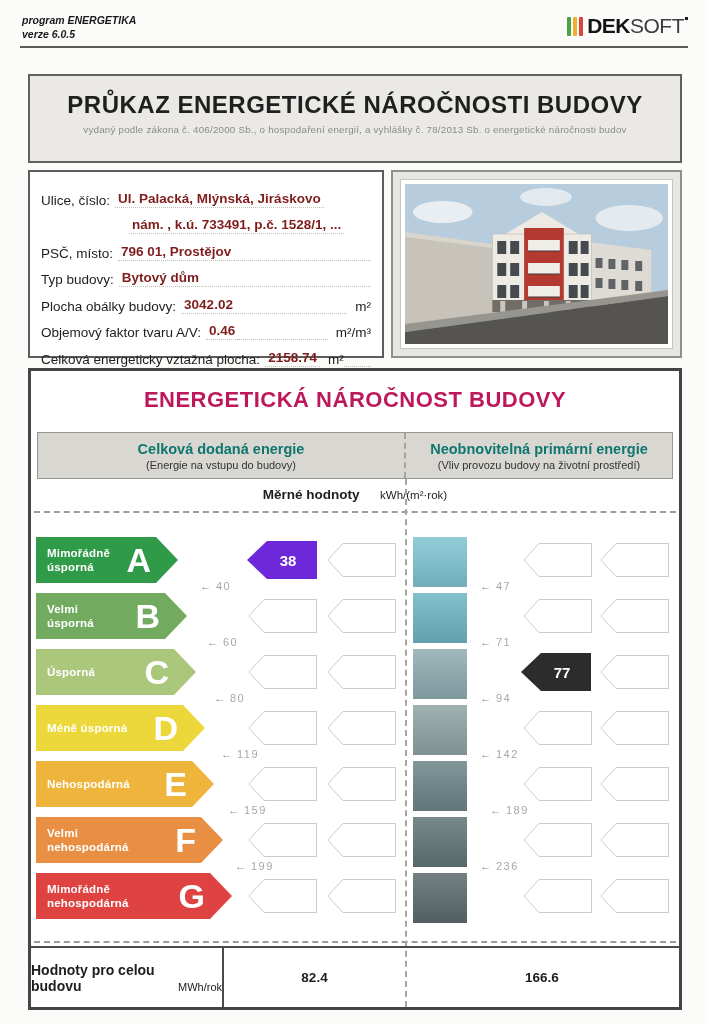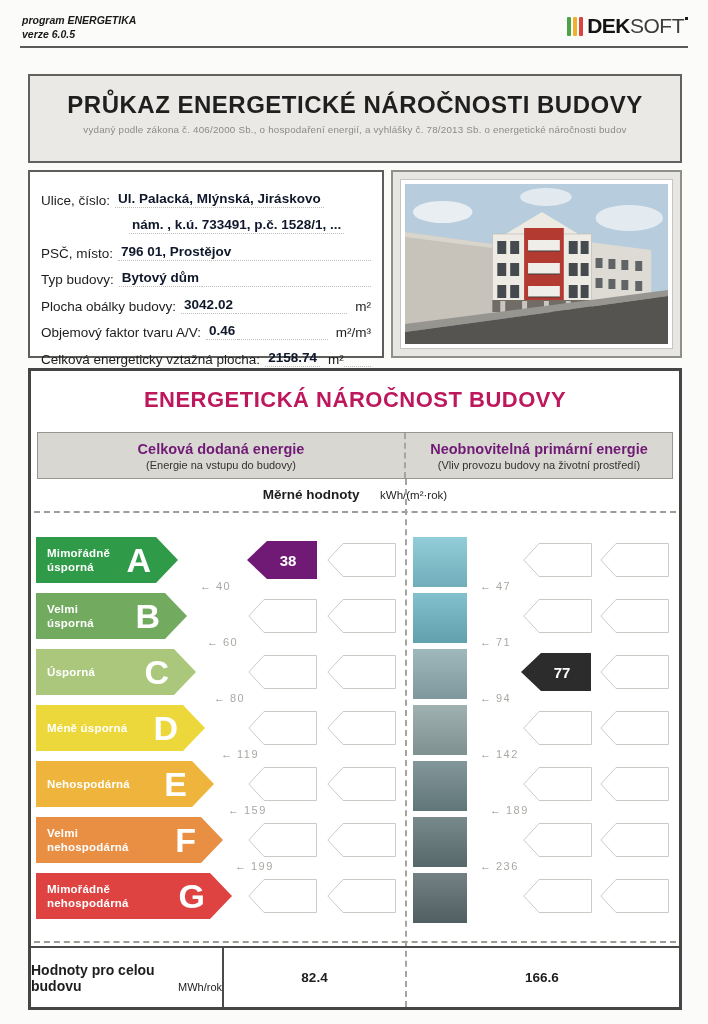--- a/index.html
+++ b/index.html
@@ -23,42 +23,42 @@
   .title-box{position:absolute;left:28px;top:74px;width:654px;height:89px;box-sizing:border-box;
     background:#eae9e5;border:2px solid #616160;text-align:center;}
   .title-box h1{margin:15px 8px 5px;font-size:24px;letter-spacing:0.5px;color:#1f1f1f;font-weight:bold;}
   .title-box .subtitle{font-size:9.8px;color:#8b8b87;letter-spacing:0.2px;}
 
   
   .info-box{position:absolute;left:28px;top:170px;width:356px;height:188px;box-sizing:border-box;
     border:2px solid #5d5d5b;background:#fff;padding:9px 11px 6px;font-size:13.5px;}
   .irow{display:flex;align-items:flex-end;min-height:26.5px;}
   .ilabel{white-space:nowrap;padding-right:5px;}
-  .ival{font-weight:bold;color:#0f172a;border-bottom:1px dotted #c0c0ba;padding:0 3px 1px;white-space:nowrap;}
+  .ival{font-weight:bold;color:#7f1d1d;border-bottom:1px dotted #c0c0ba;padding:0 3px 1px;white-space:nowrap;}
   .ifill{flex:1;border-bottom:1px dotted #c0c0ba;}
   .iunit{white-space:nowrap;padding-left:8px;}
   .irow.indent{padding-left:88px;}
 
   
   .photo-box{position:absolute;left:391px;top:170px;width:291px;height:188px;box-sizing:border-box;
     border:2px solid #8f8f8b;background:#e7e6e2;padding:7px;}
   .photo-mat{background:#fff;border:1px solid #c6c5c1;height:100%;box-sizing:border-box;padding:4px;}
   .photo-mat svg{display:block;width:100%;height:100%;}
 
   
   .rating-panel{position:absolute;left:28px;top:368px;width:654px;height:642px;box-sizing:border-box;
     border:3px solid #454545;background:#fff;}
   .panel-title{position:absolute;top:16px;left:0;width:100%;text-align:center;margin:0;
     font-size:22px;font-weight:bold;letter-spacing:0.5px;color:#be185d;}
   .col-heads{position:absolute;left:6px;top:61px;width:636px;height:47px;box-sizing:border-box;
     display:flex;background:#d8d7d2;border:1px solid #98978f;}
   .col-head{display:flex;flex-direction:column;justify-content:center;text-align:center;box-sizing:border-box;}
   .col-head.left{width:368px;border-right:2px dashed #a5a49e;}
   .col-head.right{flex:1;}
-  .col-head .ch-title{font-size:14.5px;font-weight:bold;color:#701a75;}
+  .col-head .ch-title{font-size:14.5px;font-weight:bold;color:#0f766e;}
   .col-head .ch-sub{font-size:11px;color:#323232;margin-top:2px;}
   .unit-row{position:absolute;top:114px;left:0;width:100%;text-align:center;}
   .unit-row .uh{font-size:13.5px;font-weight:bold;}
   .unit-row .uu{font-size:11.5px;margin-left:16px;}
   .dash-h{position:absolute;left:3px;right:3px;border-top:2px dashed #9d9c96;}
   .dash-v{position:absolute;left:374px;top:108px;bottom:0;border-left:2px dashed #a5a49e;}
 
   
   .cls{position:absolute;left:5px;height:46px;color:#fff;
     clip-path:polygon(0 0,calc(100% - 22px) 0,100% 50%,calc(100% - 22px) 100%,0 100%);}
@@ -322,21 +322,21 @@
   <svg class="oa" style="left:296px;top:396px" width="69" height="34" viewBox="0 0 69 34">
       <path d="M68.5 0.5 H16 L0.8 17 L16 33.5 H68.5 Z" fill="#fff" stroke="#cbcbc6"></path>
     </svg>
   <svg class="oa" style="left:296px;top:452px" width="69" height="34" viewBox="0 0 69 34">
       <path d="M68.5 0.5 H16 L0.8 17 L16 33.5 H68.5 Z" fill="#fff" stroke="#cbcbc6"></path>
     </svg>
   <svg class="oa" style="left:296px;top:508px" width="69" height="34" viewBox="0 0 69 34">
       <path d="M68.5 0.5 H16 L0.8 17 L16 33.5 H68.5 Z" fill="#fff" stroke="#cbcbc6"></path>
     </svg>
 
-  <div class="val-arrow" style="left: 216px; top: 170px; background-color: #701a75;">
+  <div class="val-arrow" style="left: 216px; top: 170px; background-color: #6d28d9;">
     <span>38</span>
   </div>
 
   <div class="sq" style="top: 166px; background-color: rgb(128, 197, 211);"></div>
   <div class="sq" style="top: 222px; background-color: rgb(111, 182, 197);"></div>
   <div class="sq" style="top: 278px; background-color: rgb(143, 173, 178);"></div>
   <div class="sq" style="top: 334px; background-color: rgb(144, 164, 164);"></div>
   <div class="sq" style="top: 390px; background-color: rgb(110, 134, 137);"></div>
   <div class="sq" style="top: 446px; background-color: rgb(98, 118, 121);"></div>
   <div class="sq" style="top: 502px; background-color: rgb(93, 108, 111);"></div>

